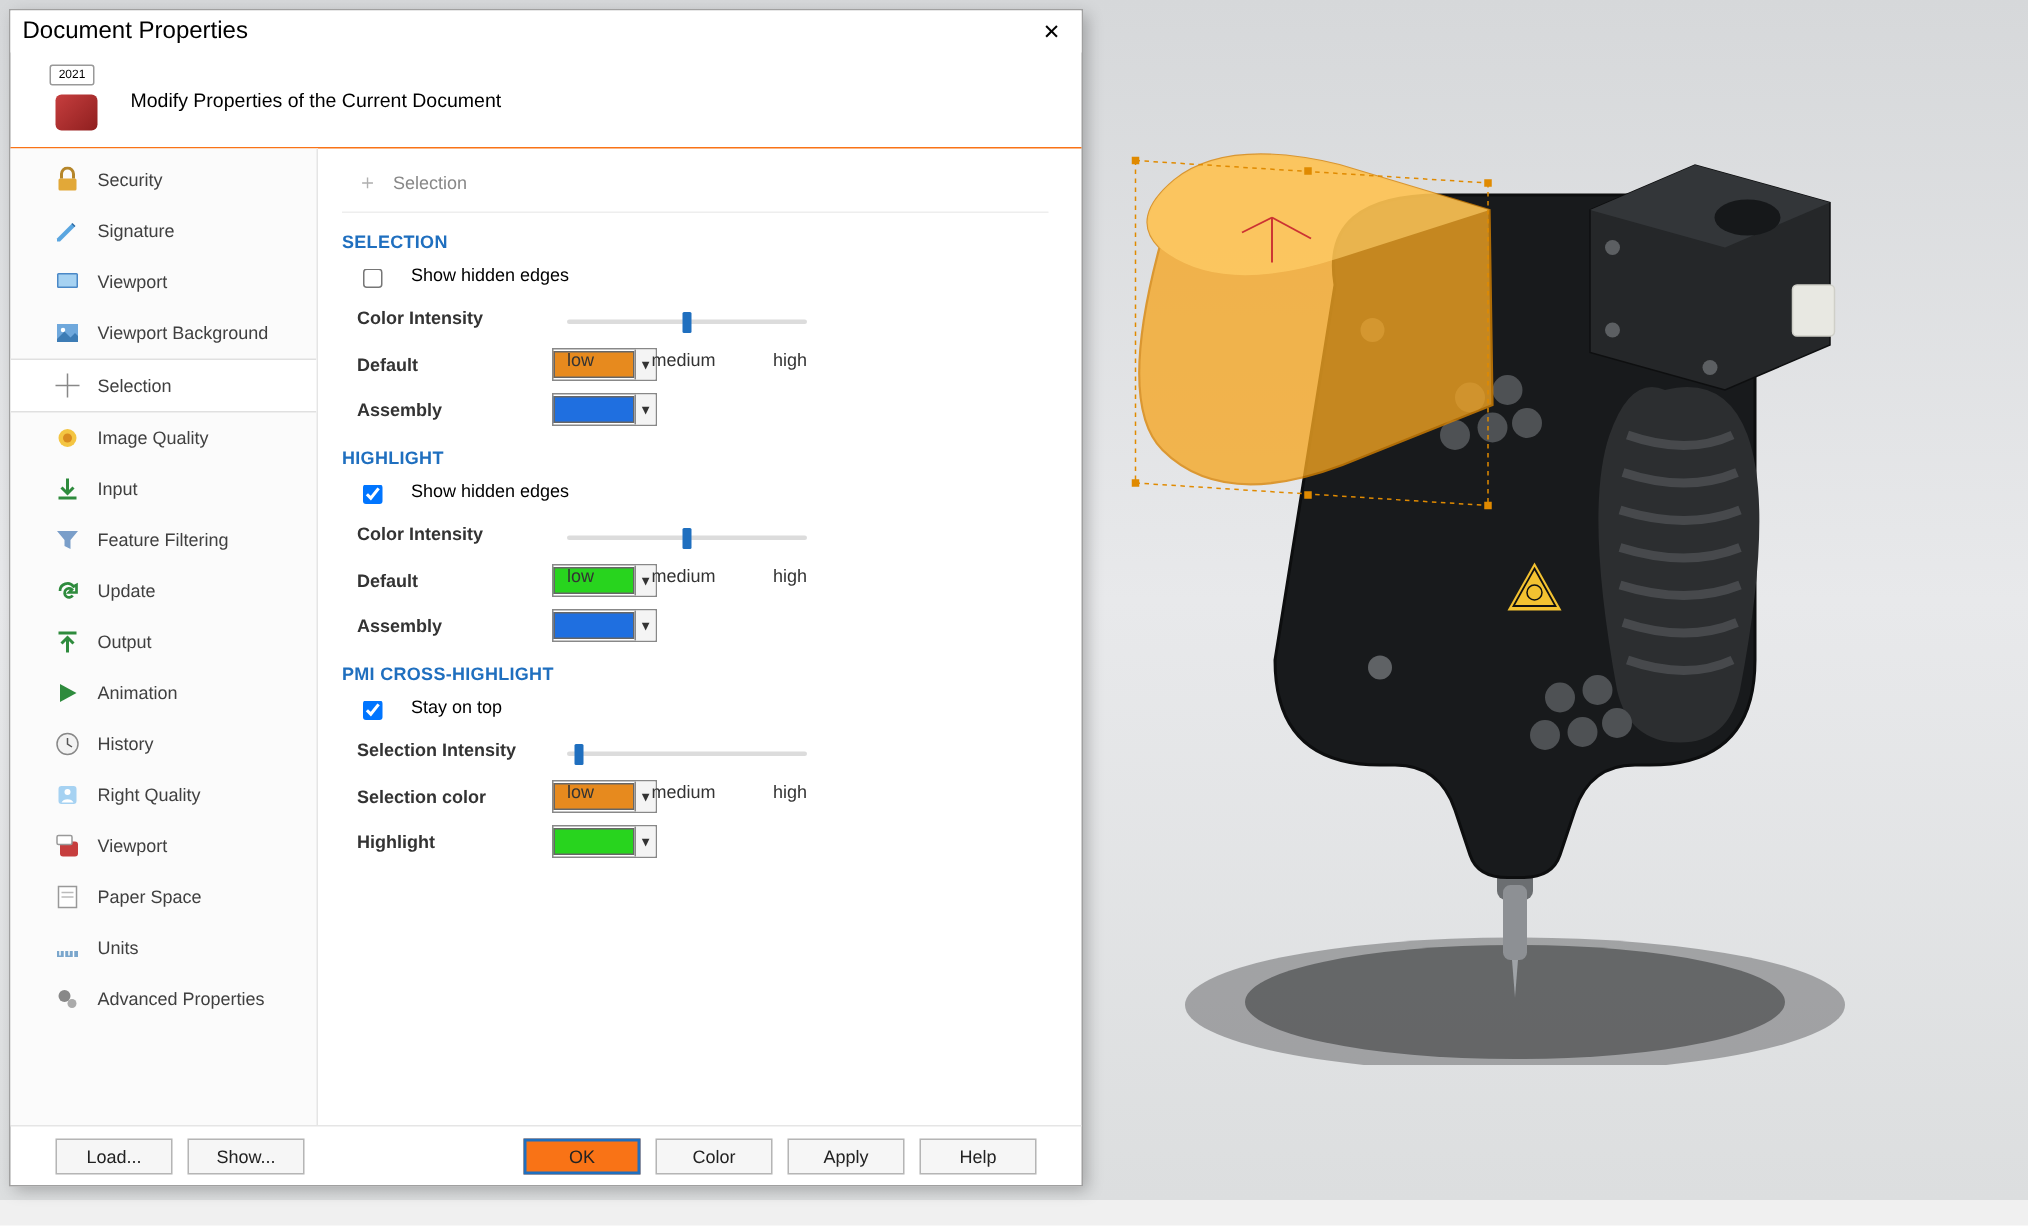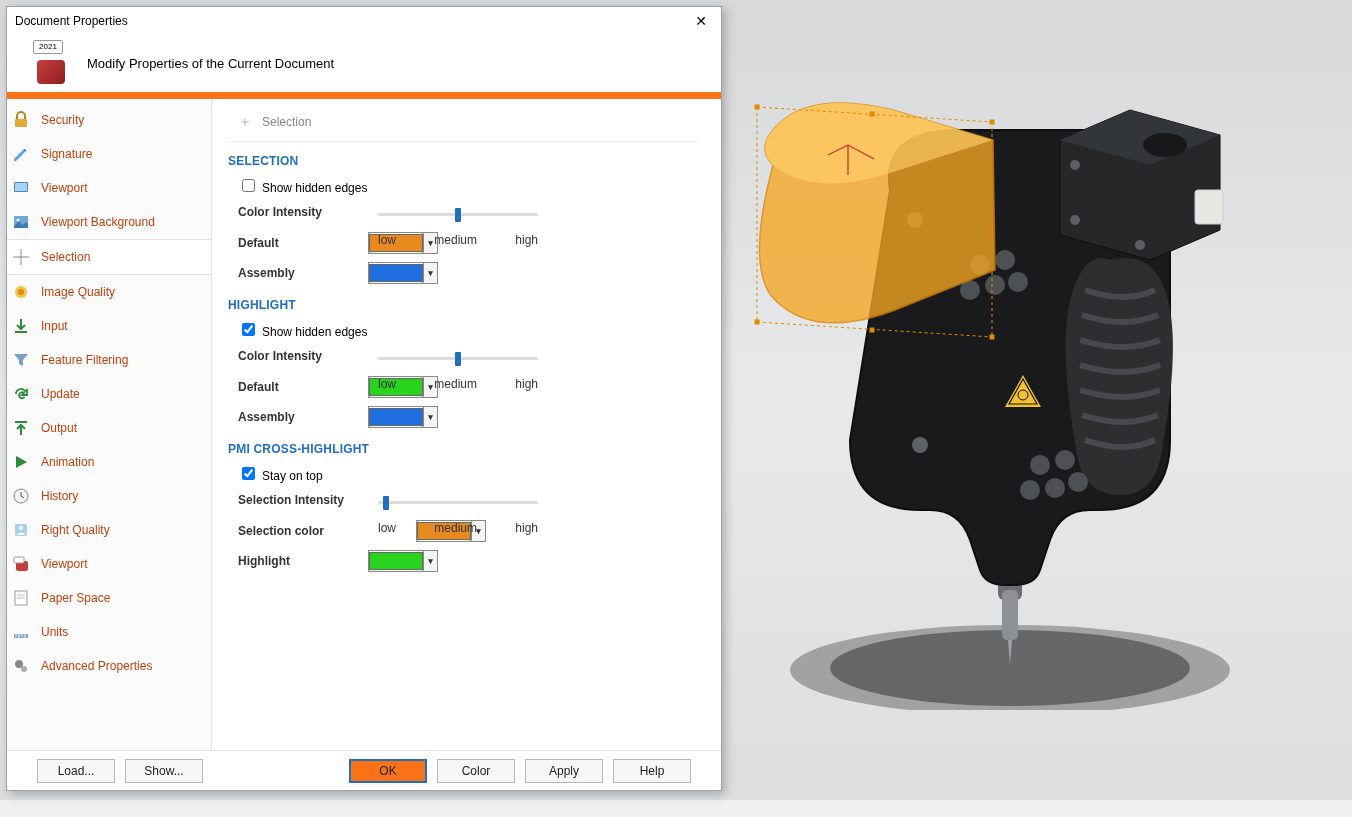--- a/index.html
+++ b/index.html
@@ -19,26 +19,26 @@
   .dialog {
     position: absolute; left: 6px; top: 6px; width: 716px; height: 785px;
     background: #ffffff; border: 1px solid #a0a0a0;
     box-shadow: 3px 3px 10px rgba(0,0,0,0.25);
     display: flex; flex-direction: column;
   }
   .titlebar {
     height: 28px; background: #ffffff; display: flex; align-items: center;
     padding: 0 8px; border-bottom: 0;
   }
-  .titlebar .title { flex: 1; font-size: 12px; }
+  .titlebar .title { flex: 1; font-size: 16px; }
   .titlebar .close { width: 24px; text-align: center; font-size: 14px; cursor: pointer; }
 
   .header-row {
     height: 64px; display: flex; align-items: center; padding: 0 24px; gap: 16px;
-    border-bottom: 7px solid #f97316;
+    border-bottom: 1px solid #f97316;
   }
   .header-icon { width: 40px; height: 40px; position: relative; }
   .header-icon .badge {
     position: absolute; top: -4px; left: 2px; width: 30px; height: 14px;
     background: #fff; border: 1px solid #999; border-radius: 2px; font-size: 8px;
     display: flex; align-items: center; justify-content: center;
   }
   .header-icon .box {
     position: absolute; bottom: 0; left: 6px; width: 28px; height: 24px;
     background: linear-gradient(135deg,#c63e3e,#8f1f1f); border-radius: 4px;
@@ -46,39 +46,39 @@
   .header-text { font-size: 13px; }
 
   .body {
     flex: 1; display: flex; min-height: 0;
   }
   .sidebar {
     width: 205px; background: #fbfbfb; border-right: 1px solid #e5e5e5;
     overflow-y: auto; padding: 4px 0;
   }
   .sidebar-item {
-    display: flex; align-items: center; gap: 10px; padding: 8px 10px 8px 4px;
-    cursor: pointer; color: #c2410c;
+    display: flex; align-items: center; gap: 10px; padding: 8px 10px 8px 28px;
+    cursor: pointer; color: #404040;
   }
   .sidebar-item.active { background: #ffffff; border-top:1px solid #e0e0e0; border-bottom:1px solid #e0e0e0; }
   .sidebar-item .icon { width: 20px; height: 18px; display: inline-flex; align-items:center; justify-content:center; }
 
   .content {
     flex: 1; padding: 10px 22px 10px 16px; overflow: auto;
   }
   .content-header {
     display: flex; align-items: center; gap: 10px; padding: 4px 0 10px 10px;
     color: #888; font-size: 13px; border-bottom: 1px solid #eee; margin-bottom: 12px;
   }
   .content-header .plus { color: #b0b0b0; font-size: 14px; width:14px; text-align:center; }
 
   .section-title { color: #1f6fbf; font-weight: bold; font-size: 12px; margin: 12px 0 8px 0; letter-spacing: .2px; }
   .row { display: flex; align-items: center; min-height: 26px; margin: 4px 0; font-weight: bold; }
   .row .label { width: 140px; color: #333; padding-left: 10px; }
-  .checkline { display:flex; align-items:flex-end; gap:4px; padding-left:10px; }
+  .checkline { display:flex; align-items:flex-start; gap:16px; padding-left:10px; }
   .slider-labels { display:flex; width: 160px; justify-content: space-between; color:#333; position:relative; left:150px; margin-top:8px; }
   .slider-track { position:relative; left:150px; width:160px; height:3px; background:#dcdcdc; margin:6px 0 2px; border-radius:2px; }
   .slider-thumb { position:absolute; top:-5px; width:6px; height:14px; background:#1f6fbf; border-radius:1px; }
 
   .color-swatch {
     width:54px; height:18px; border:1px solid #666; display:inline-block;
   }
   .color-dropdown {
     display:inline-flex; align-items:center; border:1px solid #888; height:22px; background:#fff;
   }
@@ -437,21 +437,21 @@
         <div class="label">Selection Intensity</div>
       </div>
       <div class="slider-labels">
         <span>low</span>
         <span>medium</span>
         <span>high</span>
       </div>
       <div class="slider-track" style="margin-top:-34px;">
         <div class="slider-thumb" id="pmi-thumb" style="left: 4.62px;"></div>
       </div>
-      <div class="row" style="margin-top:14px;gap:48px;">
+      <div class="row" style="margin-top:14px;">
         <div class="label">Selection color</div>
         <div class="color-dropdown">
           <span class="color-swatch" id="pmi-sel-sw" style="background: rgb(231, 138, 30);"></span>
             <span class="caret">▾</span>
         </div>
       </div>
       <div class="row">
         <div class="label">Highlight</div>
         <div class="color-dropdown">
           <span class="color-swatch" id="pmi-hl-sw" style="background: rgb(40, 212, 30);"></span>

